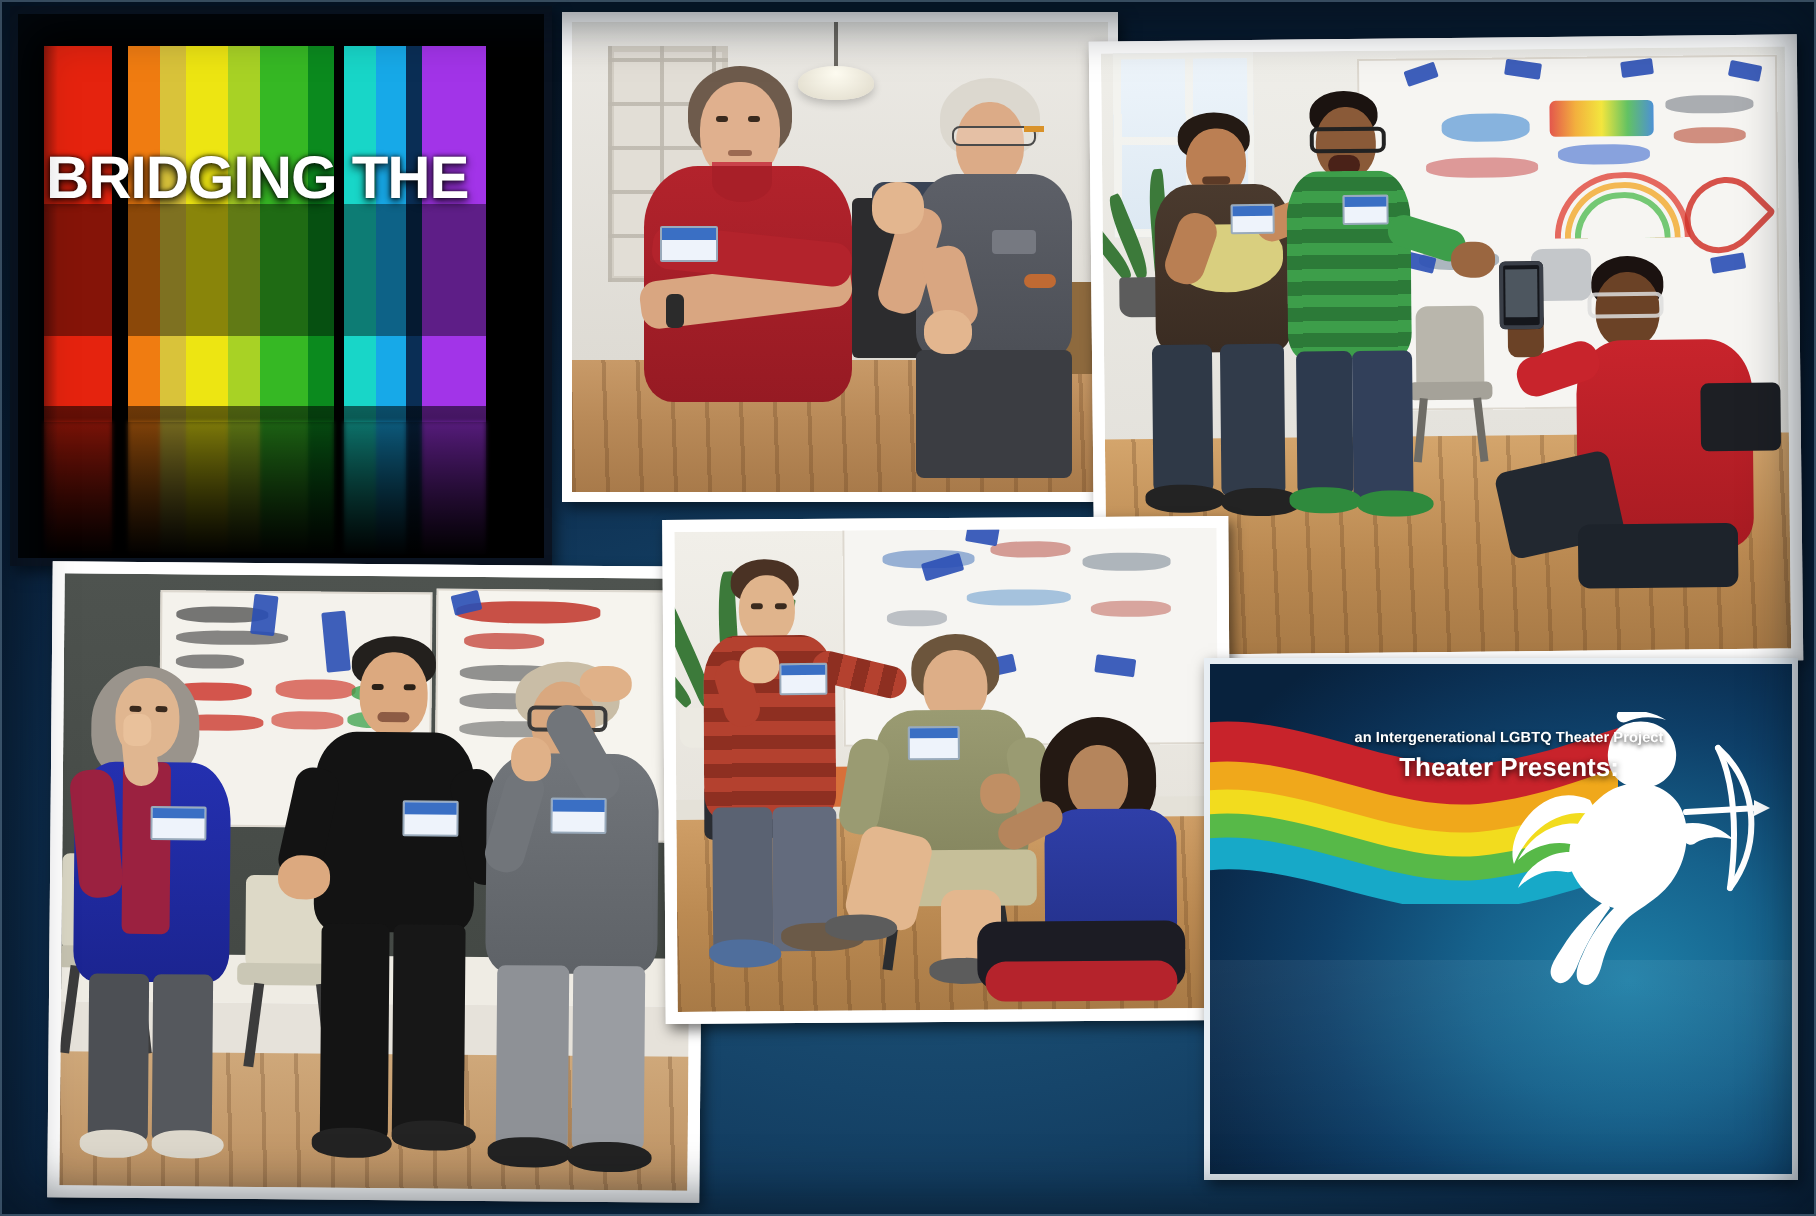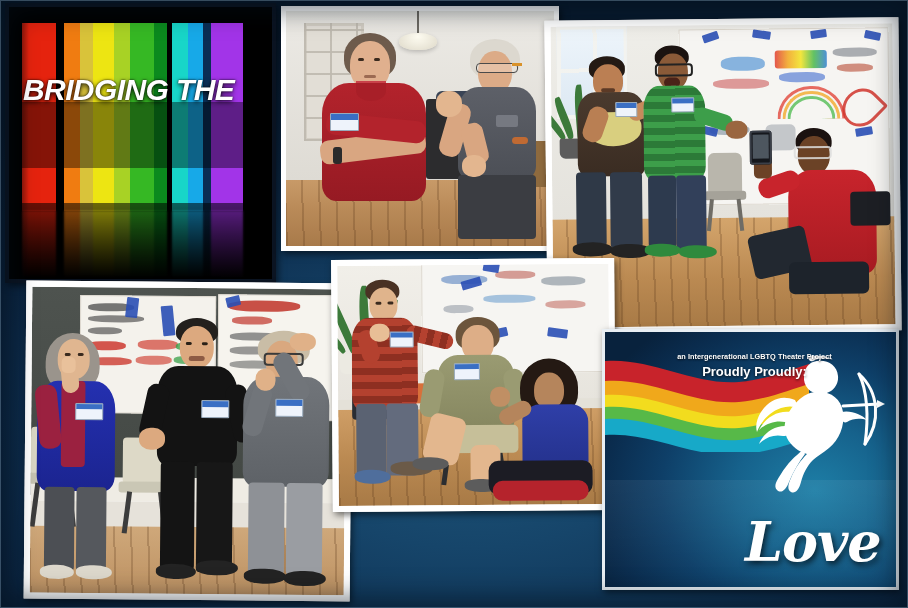--- a/index.html
+++ b/index.html
@@ -15,21 +15,21 @@
   #collage:before{
     content:"";position:absolute;inset:0;pointer-events:none;z-index:60;
     box-shadow:inset 0 0 0 1px rgba(150,180,205,.35), inset 0 0 26px 10px rgba(4,14,26,.55);
   }
 
   .panel{position:absolute;background:#fff;box-shadow:2px 3px 7px rgba(0,0,0,.55);overflow:hidden;}
   .panel .inner{position:absolute;inset:0;overflow:hidden;}
 
   
   #p-title{left:5px;top:3px;width:263px;height:272px;background:#0b1422;border:4px solid #0b1422;}
-  #p-title .inner{background:#0c4a6e;font-style:italic;}
+  #p-title .inner{background:#0c4a6e;}
   .rainbow-bars{position:absolute;left:0;top:0;right:0;height:100%;display:flex;}
   .rainbow-bars span{display:block;height:100%;}
   .tc-floor{position:absolute;left:0;right:0;bottom:0;height:76px;
     background:linear-gradient(to bottom, rgba(0,0,0,.55), rgba(0,0,0,.95));}
   .tc-refl{position:absolute;left:0;right:0;bottom:0;height:68px;display:flex;opacity:.50;
     transform:scaleY(-1);filter:blur(1px);}
   .tc-refl span{display:block;height:100%;}
   .tc-mask{position:absolute;left:0;right:0;bottom:0;height:68px;
     background:linear-gradient(to bottom, rgba(0,0,0,.25), rgba(0,0,0,1));}
   .tc-band{position:absolute;left:0;right:0;top:95px;height:66px;background:rgba(0,0,0,.42);}
@@ -79,21 +79,21 @@
     background:
       radial-gradient(ellipse 85% 80% at 72% 62%, #1d7ea6 0%, #16628c 32%, #0e3f68 62%, #0a2c4e 85%, #08223d 100%),
       #0a2c4e;
   }
   .poster-rainbow{position:absolute;left:-6px;top:24px;width:200px;height:84px;}
   .cupid{position:absolute;color:#fff;}
   .poster-title{position:absolute;left:18px;top:18px;right:10px;text-align:center;z-index:6;}
   .pt-big{display:block;color:#fff;font-weight:bold;font-size:14.5px;letter-spacing:.3px;
     text-shadow:0 1px 3px rgba(0,0,0,.8);}
   .pt-sub{display:block;color:#fff;font-weight:bold;font-size:7.3px;letter-spacing:.05px;
-    text-shadow:0 1px 2px rgba(0,0,0,.8);margin-top:2px;}
+    text-shadow:0 1px 2px rgba(0,0,0,.8);margin-top:14px;}
   .pt-present{display:block;color:#fff;font-weight:bold;font-size:13px;margin-top:3px;
     text-shadow:0 1px 3px rgba(0,0,0,.85);}
   .quest{position:absolute;left:16px;top:148px;z-index:6;
     color:#fff;font-weight:bold;font-style:italic;font-size:25px;letter-spacing:.5px;
     font-variant:small-caps;font-family:"Liberation Sans",sans-serif;
     text-shadow:1px 2px 4px rgba(0,0,0,.75);}
   .love{position:absolute;left:140px;top:178px;z-index:6;
     color:#fff;font-family:"DejaVu Serif",serif;font-style:italic;font-weight:bold;
     font-size:54px;letter-spacing:-1px;
     text-shadow:2px 3px 6px rgba(0,0,0,.7);}
@@ -499,19 +499,18 @@
             <path d="M104,18 C124,36 126,66 110,88"></path>
             <path d="M104,18 C112,34 114,60 110,88"></path>
             <path d="M88,50 L124,48"></path>
           </g>
           <path d="M122,44 L130,48 L122,52 Z" fill="#ffffff"></path>
         </svg>
       </div>
 
       <div class="poster-title">
         <span class="pt-sub">an Intergenerational LGBTQ Theater Project</span>
-        <span class="pt-present">Proudly Proudly:</span>
-      </div>
-      <div class="love">Love</div>
+        <span class="pt-present">Theater Presents:</span>
+      </div>
     </div>
   </div>
 
 </div>
 
 </body></html>

